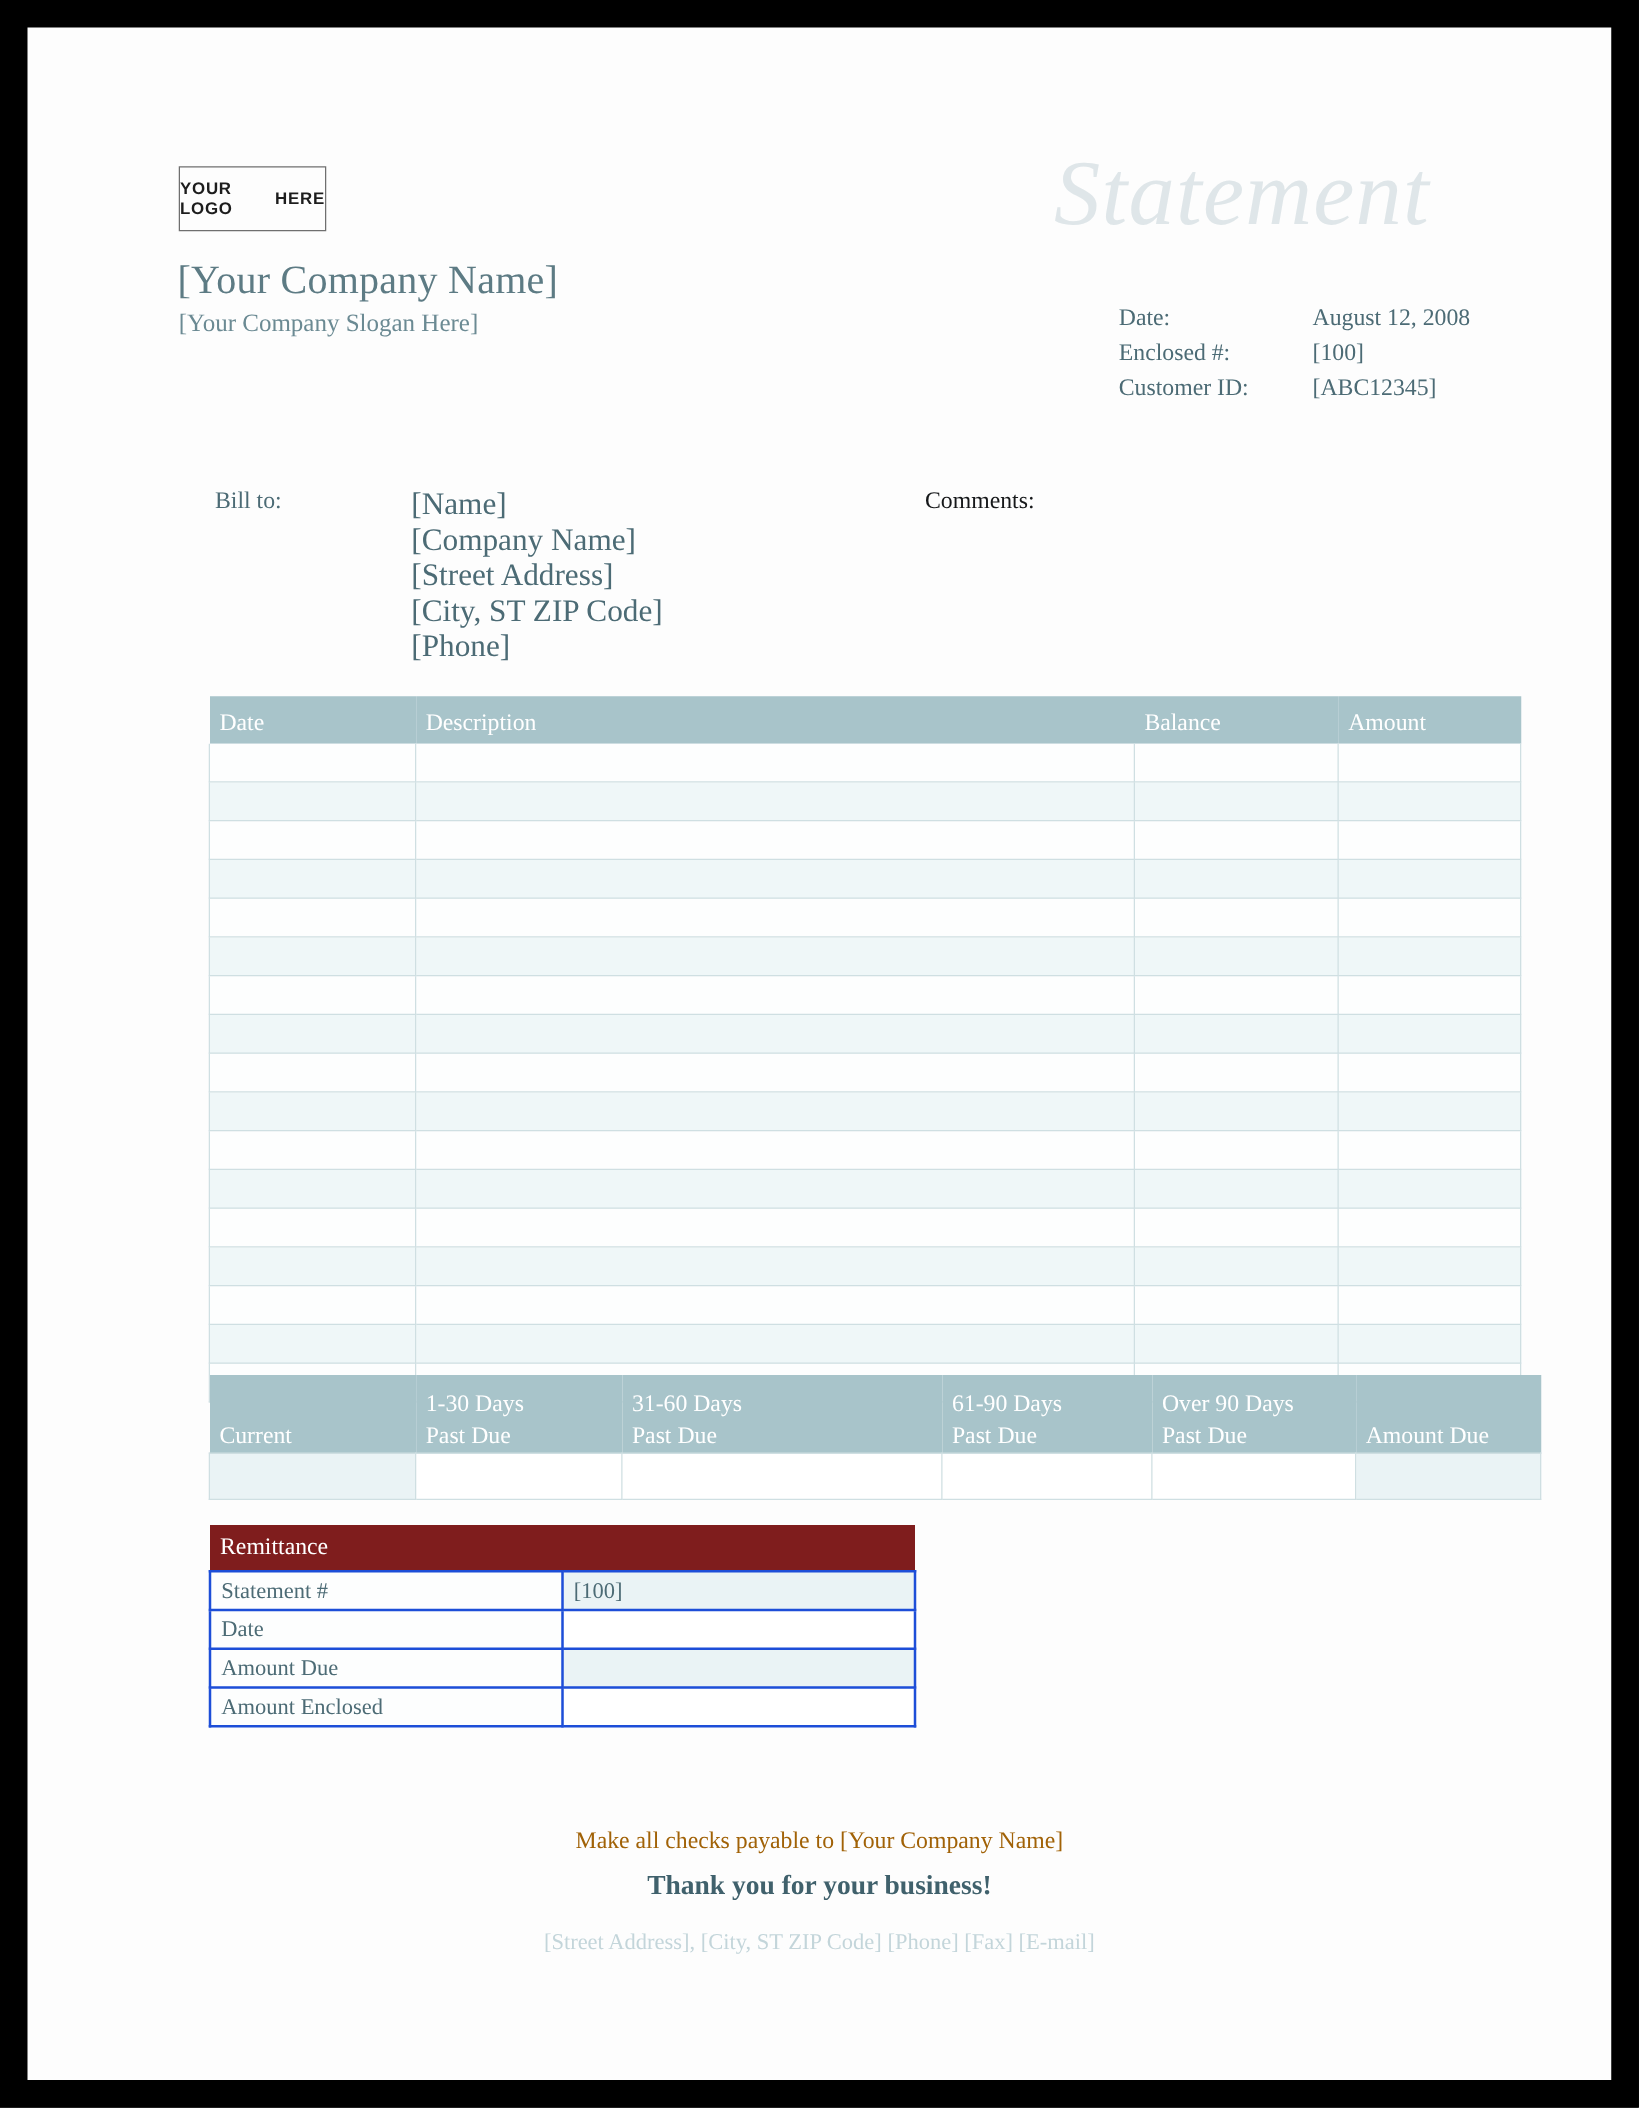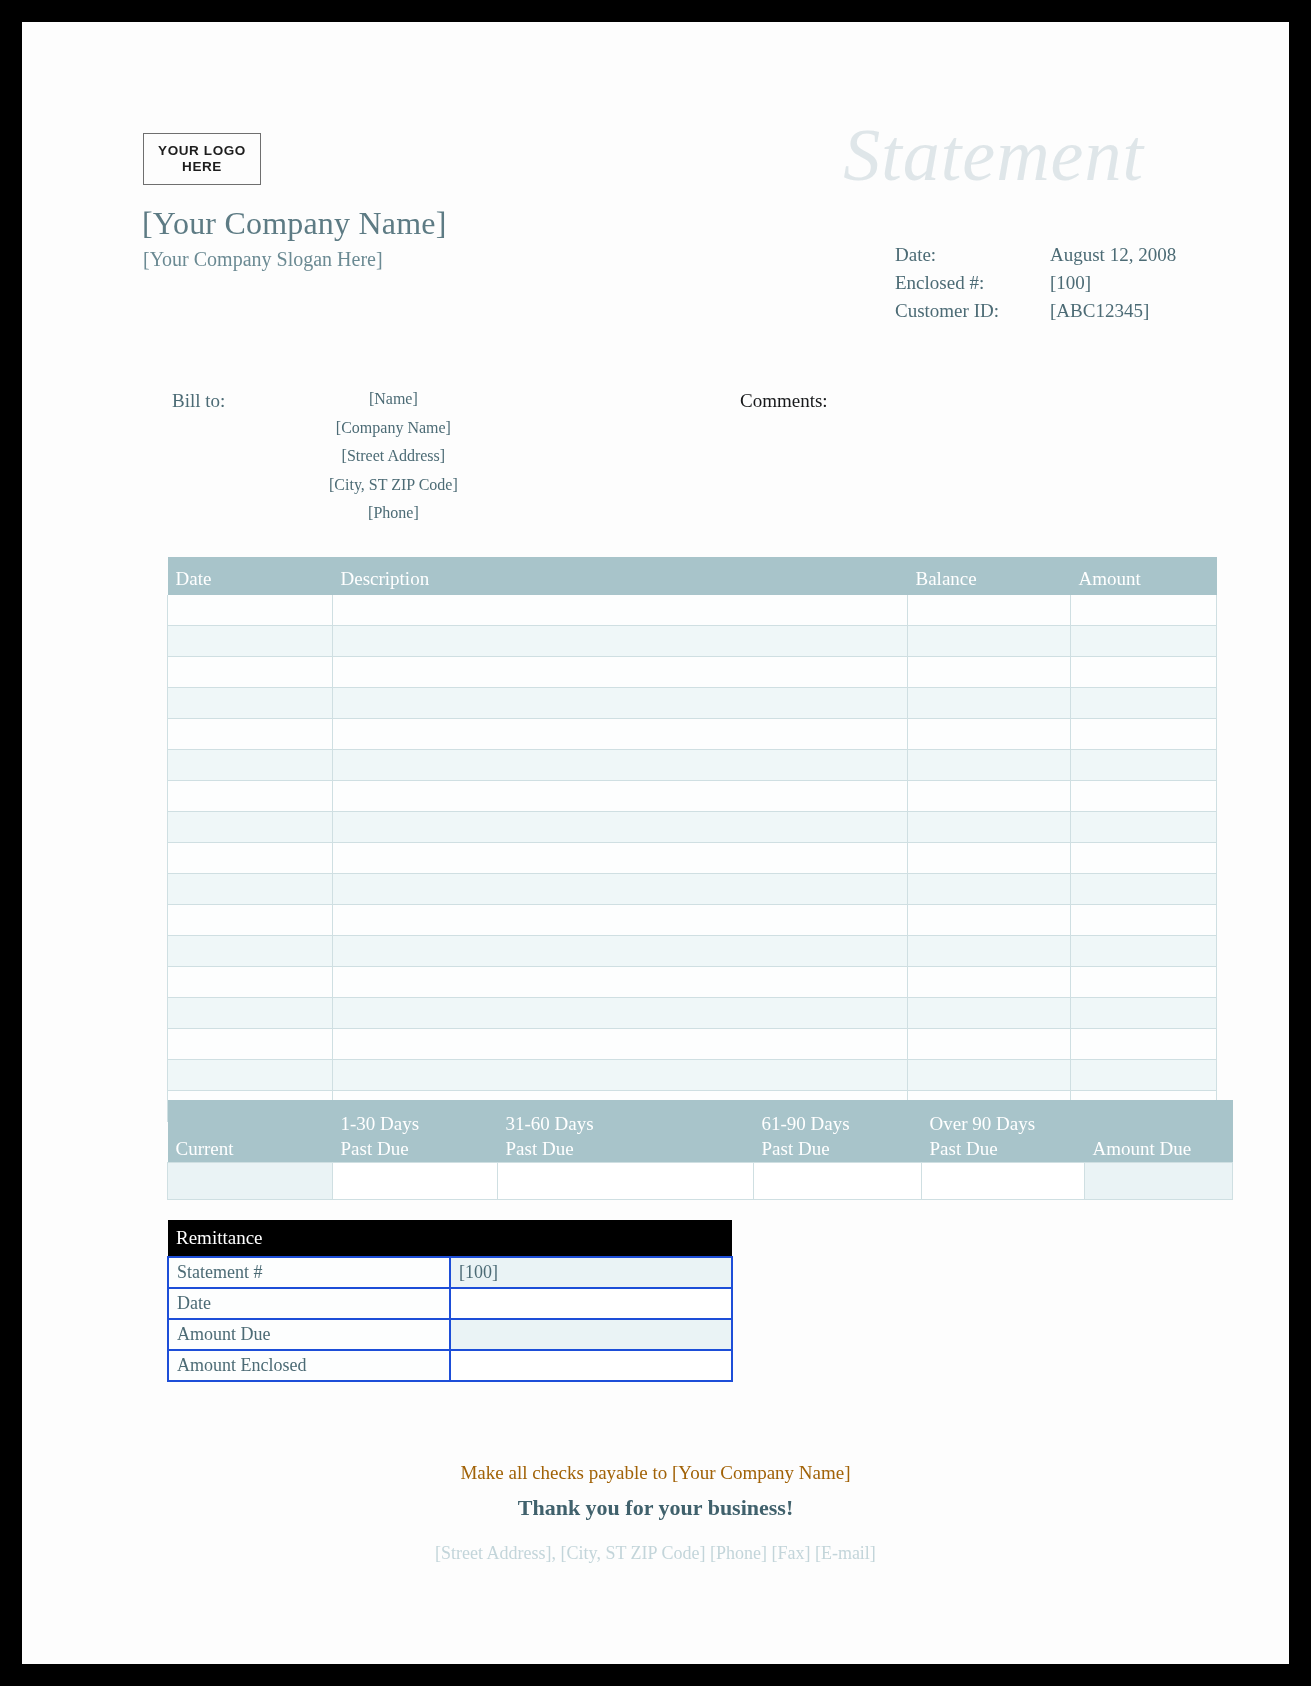--- a/index.html
+++ b/index.html
@@ -40,21 +40,21 @@
   }
   #logo-box {
     position: absolute;
     left: 121px;
     top: 111px;
     width: 118px;
     height: 52px;
     border: 1px solid #6f6f6f;
     box-sizing: border-box;
     display: flex;
-    flex-direction: column;
+    flex-direction: row;
     align-items: center;
     justify-content: center;
     line-height: 1.18;
   }
   .logo-line {
     font-family: "Liberation Sans", sans-serif;
     font-size: 13.5px;
     font-weight: bold;
     letter-spacing: 0.6px;
     color: #1d1d1d;
@@ -116,25 +116,24 @@
     top: 368px;
     font-size: 19px;
     color: #4c6b75;
   }
   #billto-lines {
     position: absolute;
     left: 307px;
     top: 368px;
   }
   .billto-line {
-    font-size: 16px;
+    font-size: 25px;
     color: #4c6b75;
     height: 28.5px;
     white-space: nowrap;
-    text-align: center;
   }
   #comments-label {
     position: absolute;
     left: 718px;
     top: 368px;
     font-size: 19px;
     color: #16181a;
   }
 
   
@@ -210,21 +209,21 @@
   
   #remittance {
     position: absolute;
     left: 145px;
     top: 1198px;
     width: 566px;
     border-collapse: collapse;
     table-layout: fixed;
   }
   #remittance th {
-    background: #000000;
+    background: #7f1d1d;
     color: #ffffff;
     font-weight: normal;
     font-size: 19px;
     text-align: left;
     padding: 4px 0 5px 8px;
     height: 27px;
     border: none;
   }
   #remittance td {
     height: 29px;

